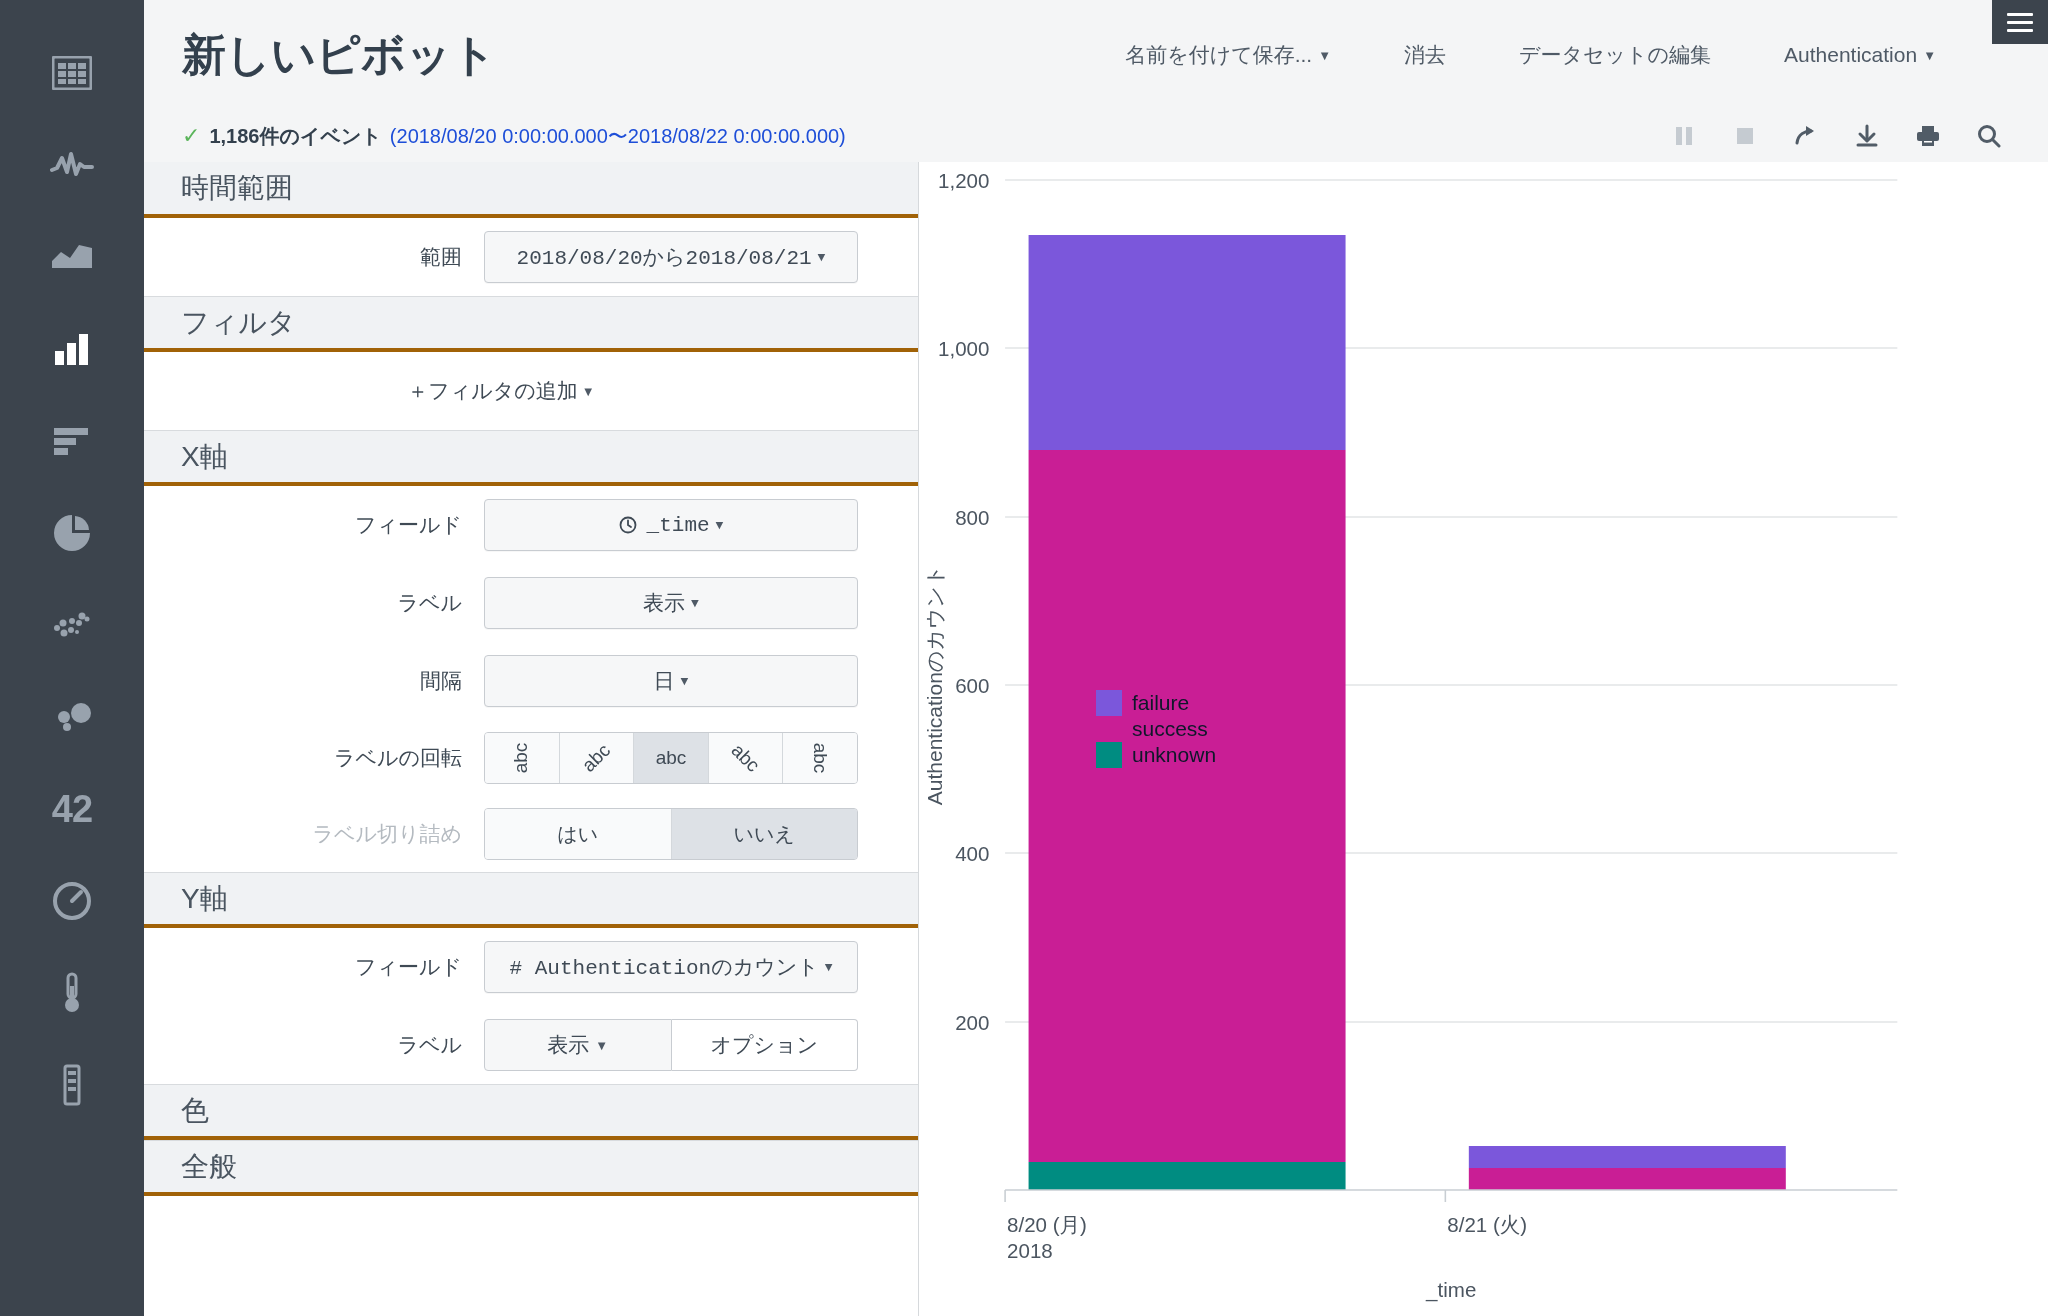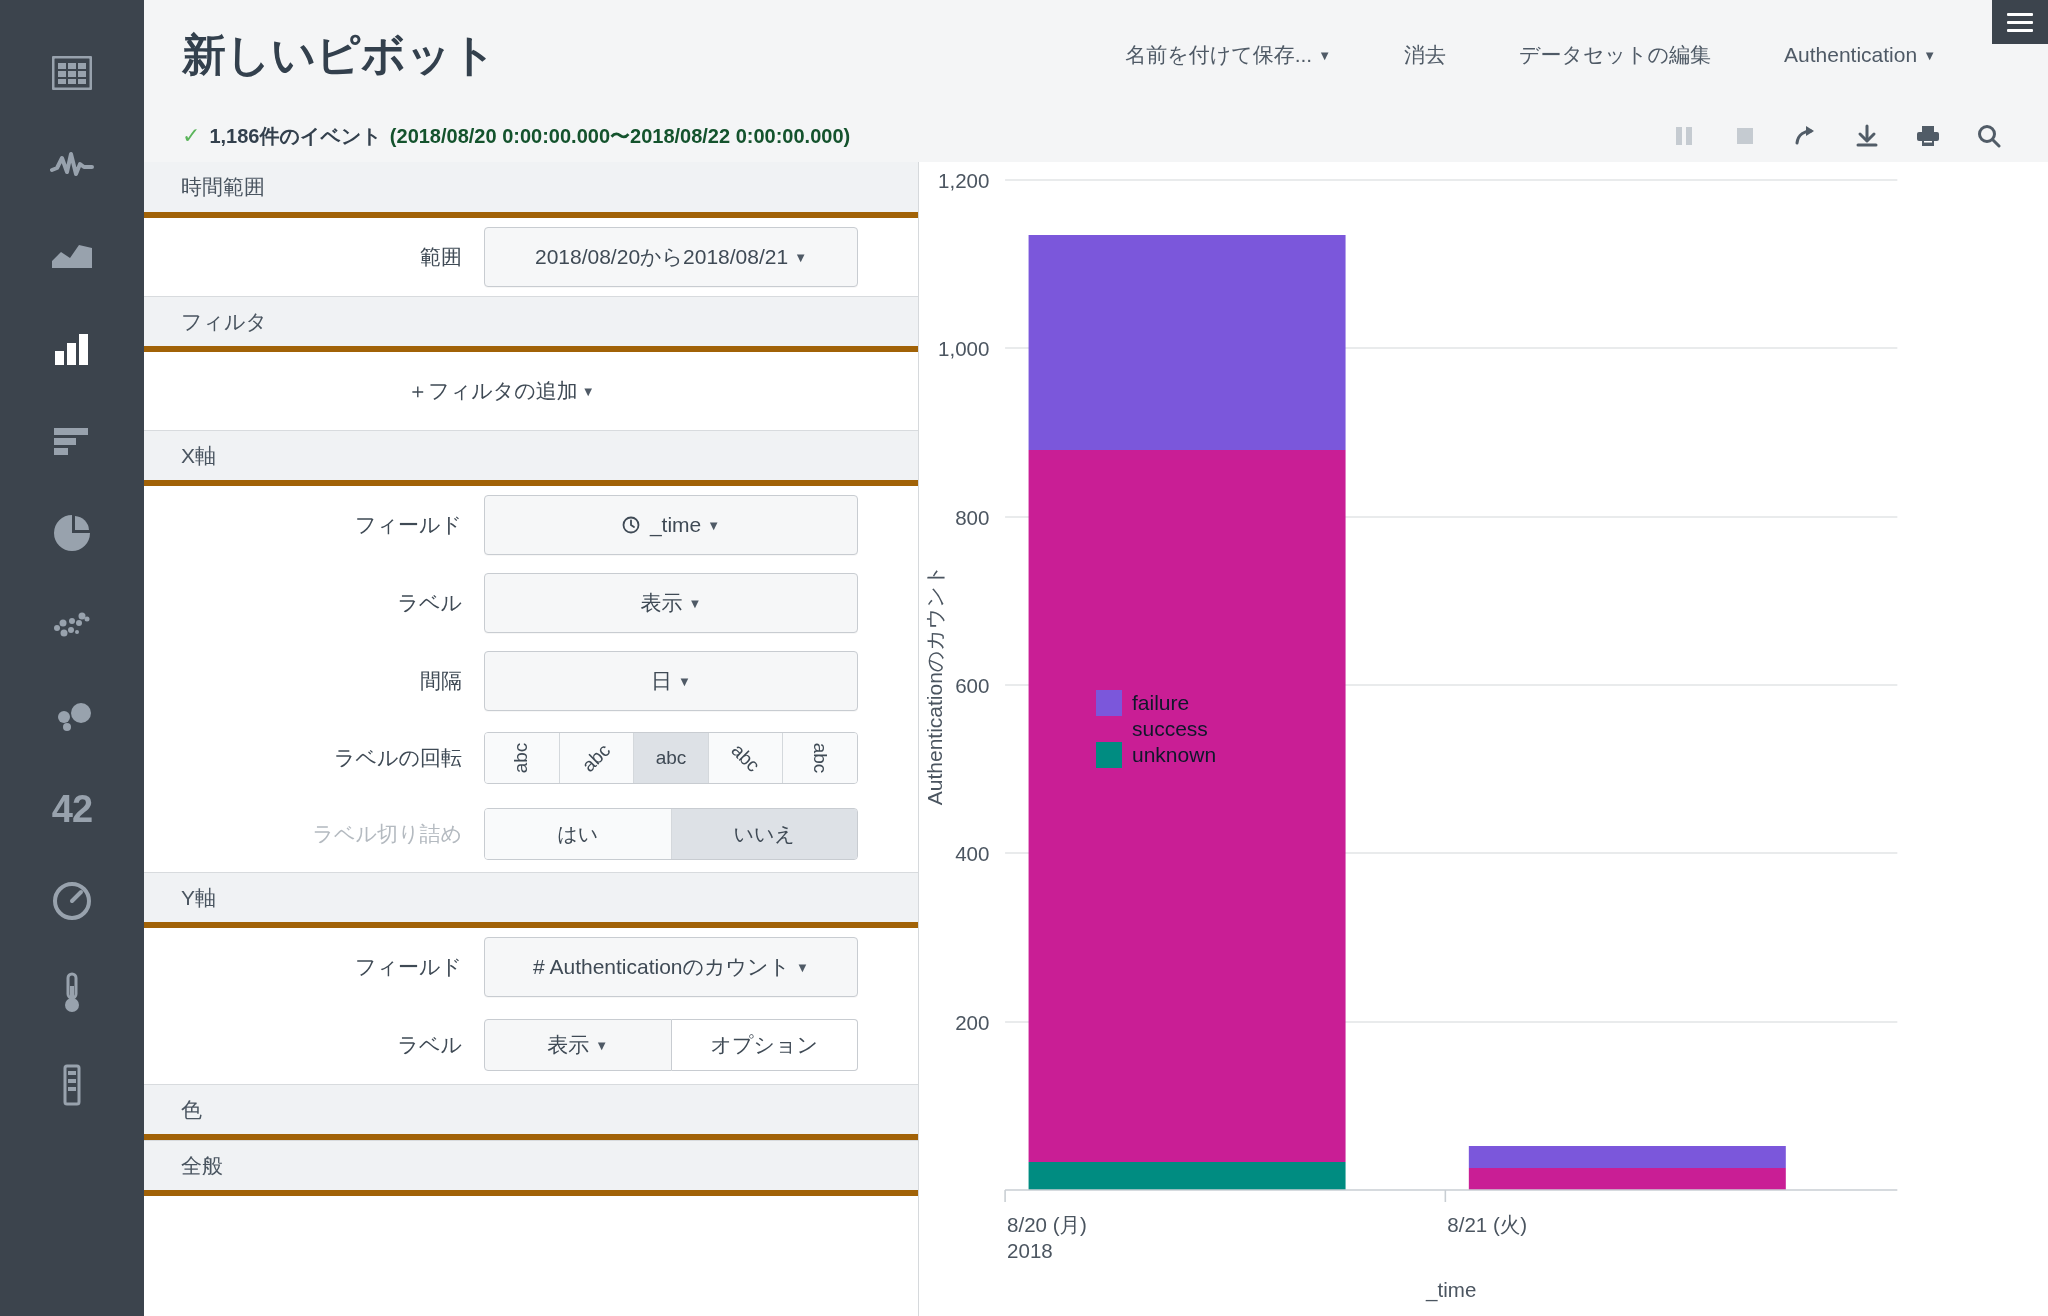--- a/index.html
+++ b/index.html
@@ -51,54 +51,55 @@
     display: flex; align-items: center; gap: 6px;
   }
   .caret { font-size: 13px; line-height: 1; color: #4f5a66; }
 
   .statusbar {
     height: 52px; display: flex; align-items: center; padding: 0 36px 0 38px;
     background: #f4f5f6;
   }
   .check { color: #5bb55b; font-size: 22px; margin-right: 9px; font-weight: bold; }
   .status-count { font-size: 20px; font-weight: bold; color: #33404d; white-space: nowrap; }
-  .status-range { font-size: 20px; color: #14532d; margin-left: 8px; white-space: nowrap; font-weight: bold; }
+  .status-range { font-size: 20px; color: #1d4ed8; margin-left: 8px; white-space: nowrap; }
   .tools { margin-left: auto; display: flex; align-items: center; gap: 35px; padding-right: 10px; }
   .tool { cursor: pointer; display: flex; align-items: center; justify-content: center; width: 26px; height: 26px; }
   .tool svg { display: block; }
 
   
   .body { flex: 1; display: flex; min-height: 0; }
 
   
   .panel {
     width: 775px; flex: 0 0 775px; background: #ffffff;
     border-right: 1px solid #d6d9dc; overflow: hidden;
   }
   .section-head {
-    background: #f0f2f4; border-top: 1px solid #d8dbde; border-bottom: 6px solid #a16207;
+    background: #f0f2f4; border-top: 1px solid #d8dbde; border-bottom: 4px solid #a16207;
     height: 56px; display: flex; align-items: center; padding-left: 37px;
-    font-size: 21px; color: #4a5560;
+    font-size: 28px; color: #4a5560;
   }
   .panel > .section-head:first-child { border-top: none; }
   .row {
     display: flex; align-items: center; padding: 0 60px 0 0; height: 78px;
   }
   .row.tight { height: 76px; }
   .row-label {
     width: 340px; text-align: right; padding-right: 22px;
     font-size: 21px; color: #3f4a55; white-space: nowrap;
   }
   .row-label.muted { color: #b4bac0; font-family: Liberation Mono, monospace; }
   .ctl {
-    flex: 1; height: 60px; background: #f6f7f8;
+    flex: 1; height: 52px; background: #f6f7f8;
     border: 1px solid #c8ccd1; border-radius: 4px;
     display: flex; align-items: center; justify-content: center;
     font-size: 21px; color: #3f4a55; cursor: pointer; gap: 6px;
     box-shadow: 0 1px 0 rgba(0,0,0,.03);
+    font-family: Liberation Mono, monospace;
   }
   .linkish {
     flex: 1; display: flex; align-items: center; justify-content: center;
     font-size: 21px; color: #3f4a55; cursor: pointer; gap: 4px; height: 52px;
   }
   .seg {
     flex: 1; display: flex; height: 52px; border: 1px solid #c8ccd1;
     border-radius: 4px; overflow: hidden; background: #f6f7f8;
   }
   .seg > div {

